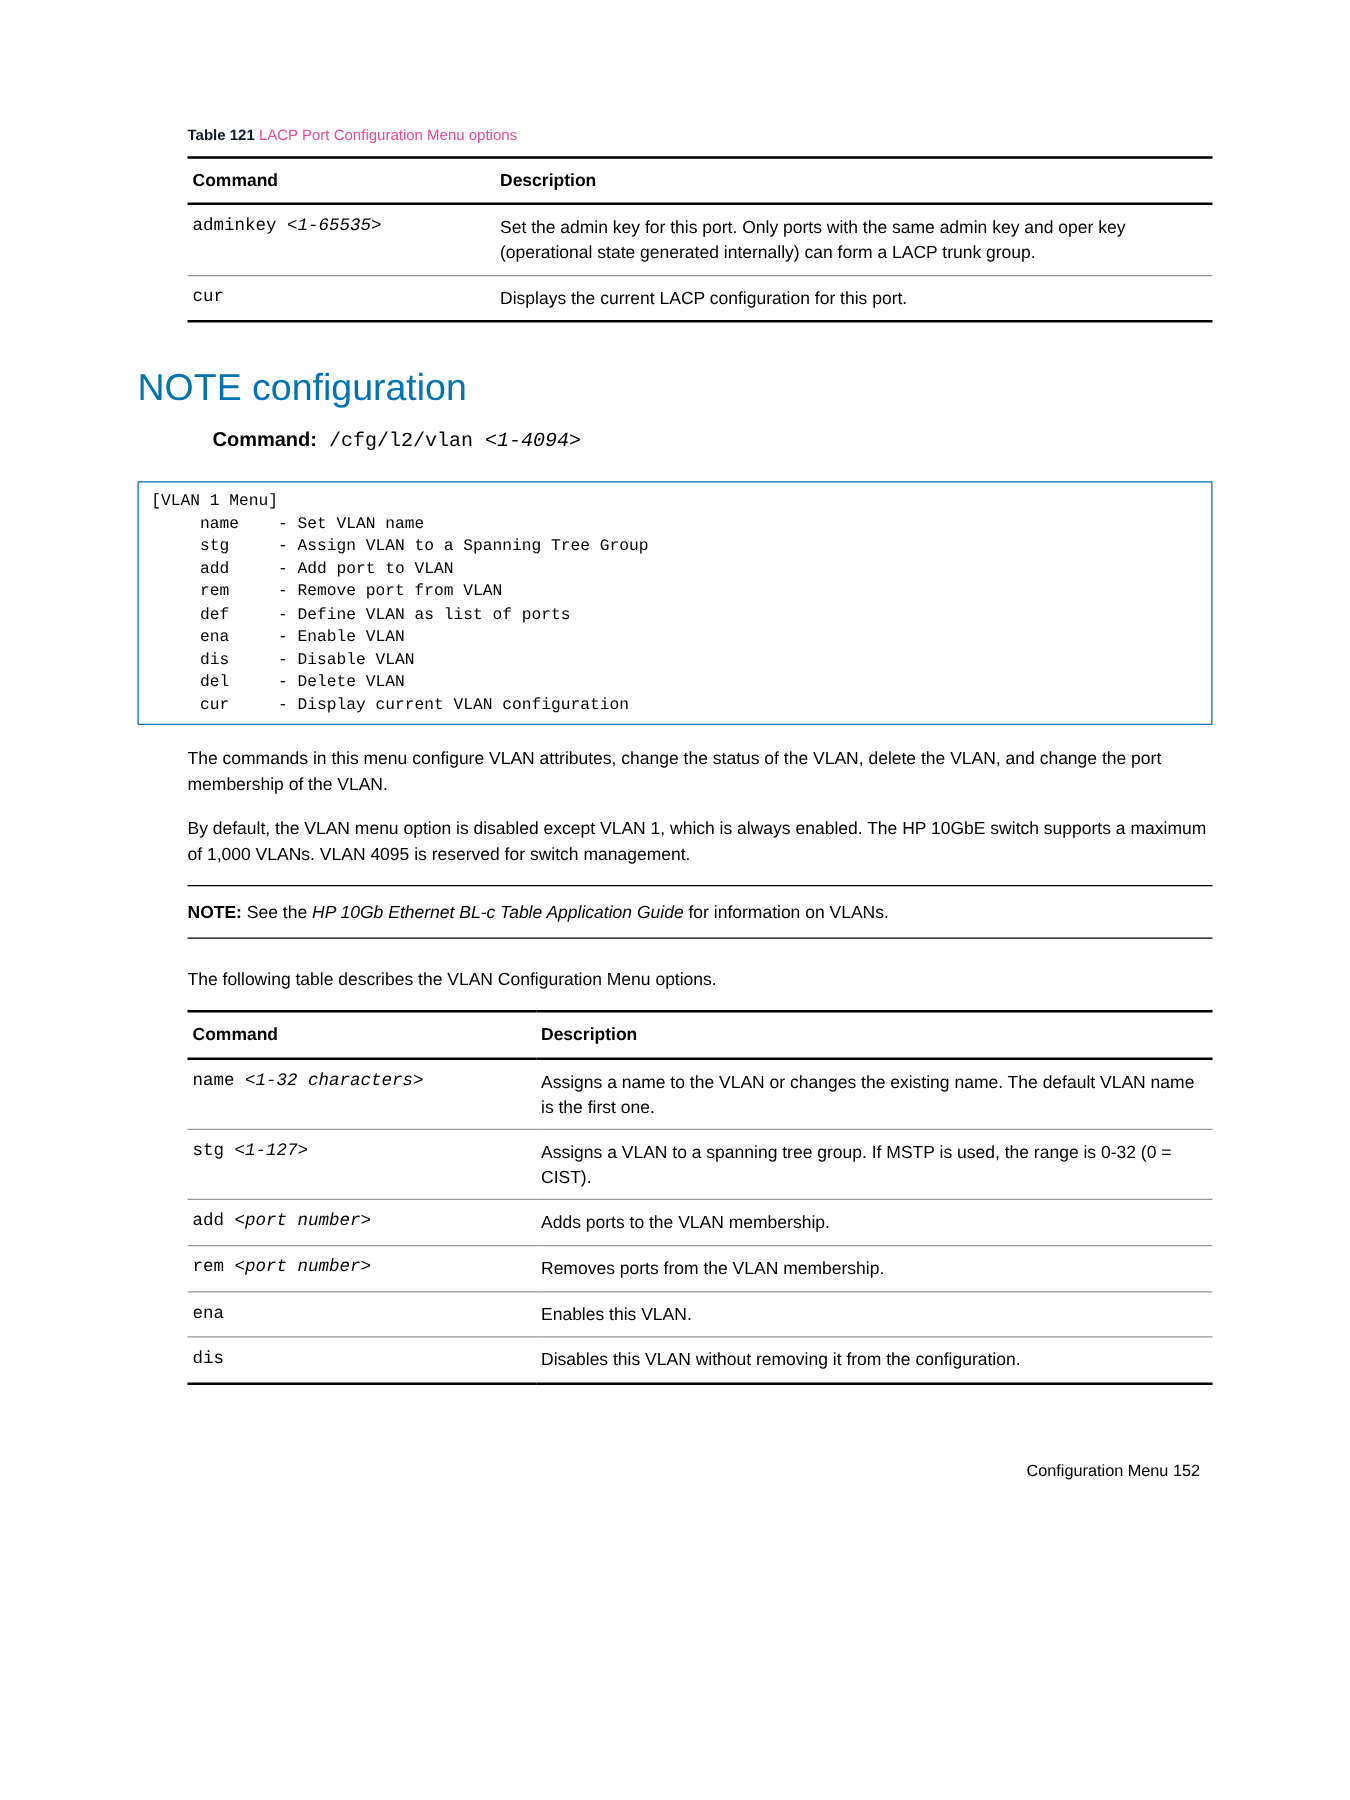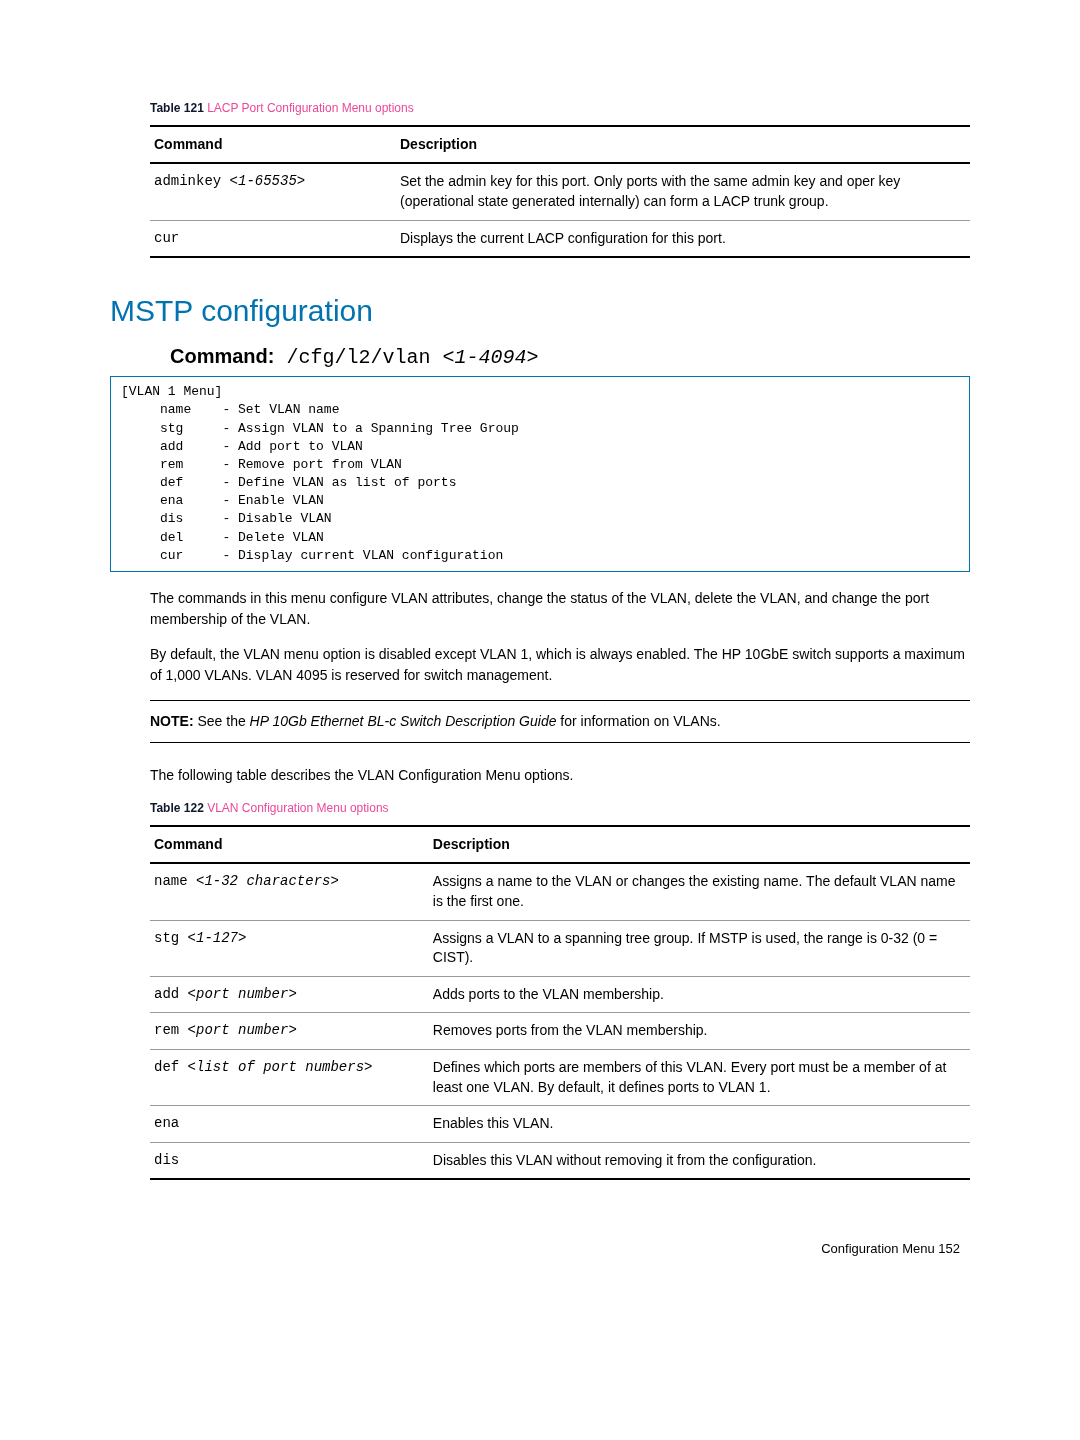--- a/index.html
+++ b/index.html
@@ -58,22 +58,22 @@
     }
     h1.section-heading {
       color: #0073b0;
       font-size: 30px;
       font-weight: normal;
       margin-top: 32px;
       margin-bottom: 10px;
     }
     .command-line {
       padding-left: 60px;
-      margin-bottom: 4px;
-      font-size: 20px;
+      margin-bottom: 20px;
+      font-size: 16px;
     }
     .command-line .cmd-label {
       font-weight: bold;
     }
     .command-line .cmd-text {
       font-family: "Courier New", monospace;
     }
     .command-line .cmd-arg {
       font-family: "Courier New", monospace;
       font-style: italic;
@@ -143,21 +143,21 @@
         <td>Set the admin key for this port. Only ports with the same admin key and oper key (operational state generated internally) can form a LACP trunk group.</td>
       </tr>
       <tr>
         <td class="cmd-col"><span>cur</span></td>
         <td>Displays the current LACP configuration for this port.</td>
       </tr>
     </tbody>
   </table>
 </div>
 
-<h1 class="section-heading">MSTP configuration</h1>
+<h1 class="section-heading">NOTE configuration</h1>
 
 <div class="command-line">
   <span class="cmd-label">Command:</span><span class="cmd-text"> /cfg/l2/vlan </span><span class="cmd-arg">&lt;1-4094&gt;</span>
 </div>
 
 <div class="code-block">[VLAN 1 Menu]
      name    - Set VLAN name
      stg     - Assign VLAN to a Spanning Tree Group
      add     - Add port to VLAN
      rem     - Remove port from VLAN
@@ -165,30 +165,27 @@
      ena     - Enable VLAN
      dis     - Disable VLAN
      del     - Delete VLAN
      cur     - Display current VLAN configuration</div>
 
 <p class="body-text">The commands in this menu configure VLAN attributes, change the status of the VLAN, delete the VLAN, and change the port membership of the VLAN.</p>
 <p class="body-text">By default, the VLAN menu option is disabled except VLAN 1, which is always enabled. The HP 10GbE switch supports a maximum of 1,000 VLANs. VLAN 4095 is reserved for switch management.</p>
 
 <hr class="hr-rule">
 <div class="note-block">
-  <span class="note-label">NOTE:</span><span> See the </span><span class="note-italic">HP 10Gb Ethernet BL-c Switch Description Guide</span><span> for information on VLANs.</span>
+  <span class="note-label">NOTE:</span><span> See the </span><span class="note-italic">HP 10Gb Ethernet BL-c Table Application Guide</span><span> for information on VLANs.</span>
 </div>
 <hr class="hr-rule" style="margin-bottom:22px;">
 
 <p class="body-text">The following table describes the VLAN Configuration Menu options.</p>
 
 <div class="table-container">
-  <div class="table-caption">
-    <span class="table-num">Table 122</span><span class="table-title">  VLAN Configuration Menu options</span>
-  </div>
   <table class="data-table">
     <thead>
       <tr>
         <th class="cmd-col" style="width:34%;">Command</th>
         <th>Description</th>
       </tr>
     </thead>
     <tbody>
       <tr>
         <td class="cmd-col"><span>name </span><span class="italic-arg">&lt;1-32 characters&gt;</span></td>
@@ -200,24 +197,20 @@
       </tr>
       <tr>
         <td class="cmd-col"><span>add </span><span class="italic-arg">&lt;port number&gt;</span></td>
         <td>Adds ports to the VLAN membership.</td>
       </tr>
       <tr>
         <td class="cmd-col"><span>rem </span><span class="italic-arg">&lt;port number&gt;</span></td>
         <td>Removes ports from the VLAN membership.</td>
       </tr>
       <tr>
-        <td class="cmd-col"><span>def </span><span class="italic-arg">&lt;list of port numbers&gt;</span></td>
-        <td>Defines which ports are members of this VLAN. Every port must be a member of at least one VLAN. By default, it defines ports to VLAN 1.</td>
-      </tr>
-      <tr>
         <td class="cmd-col"><span>ena</span></td>
         <td>Enables this VLAN.</td>
       </tr>
       <tr>
         <td class="cmd-col"><span>dis</span></td>
         <td>Disables this VLAN without removing it from the configuration.</td>
       </tr>
     </tbody>
   </table>
 </div>

